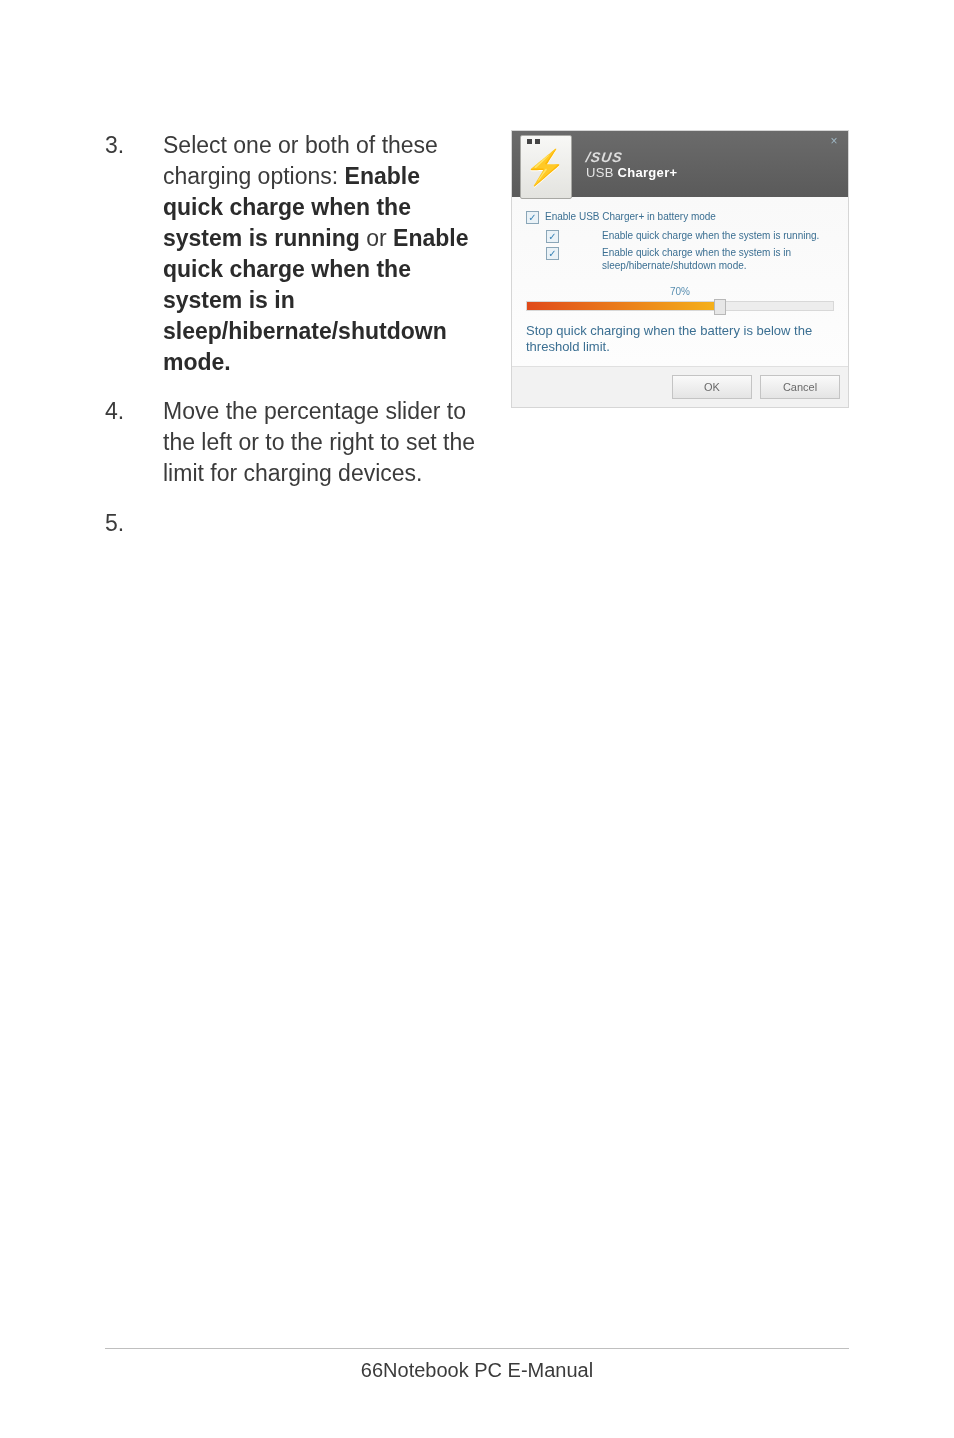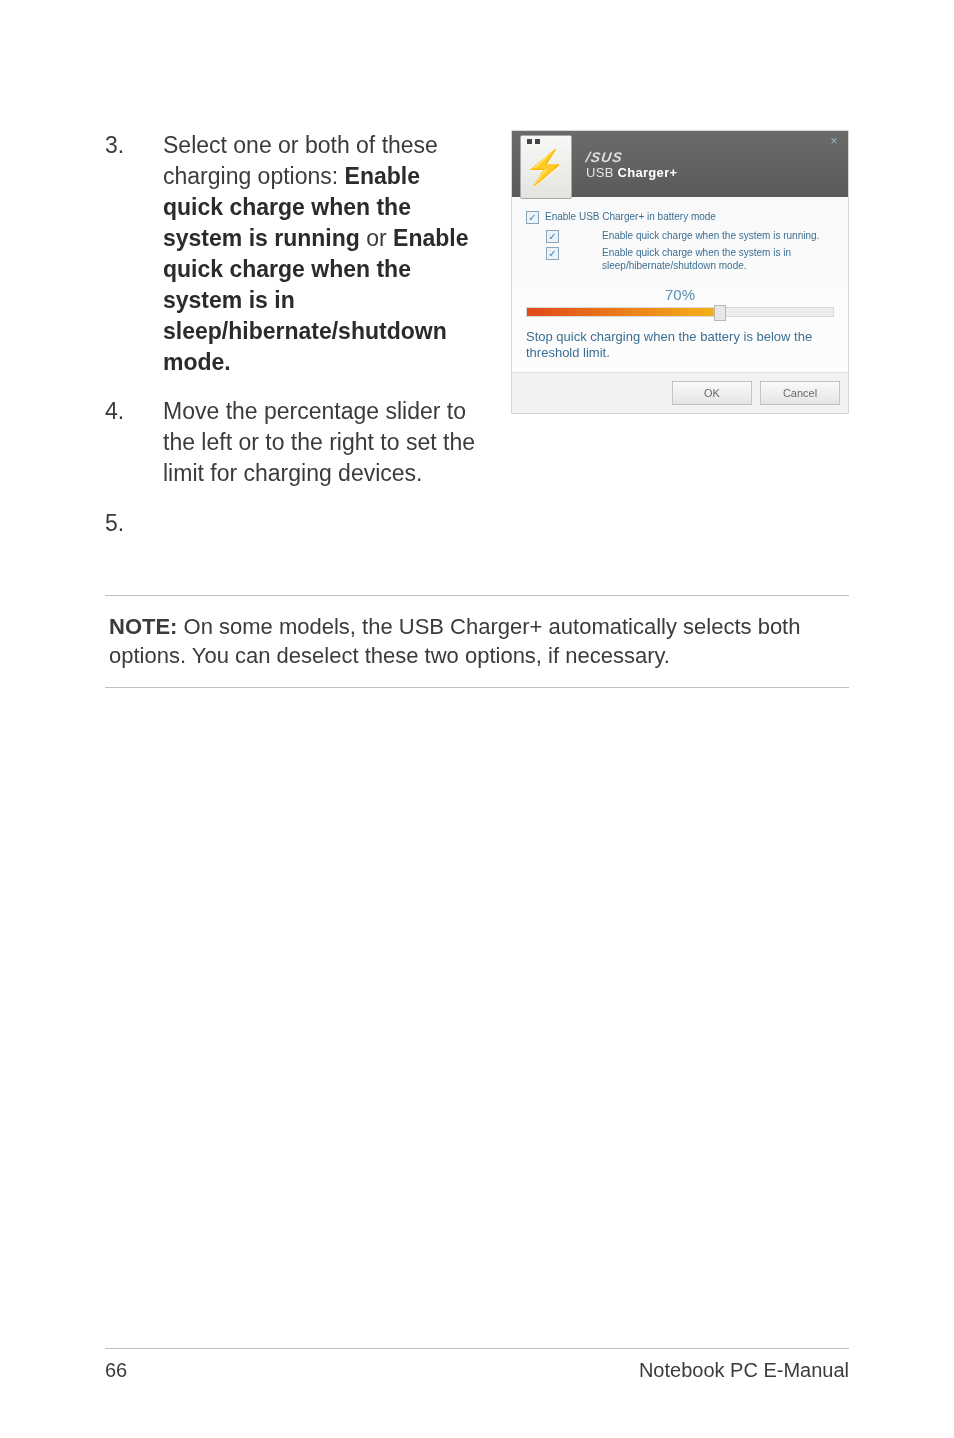--- a/index.html
+++ b/index.html
@@ -122,21 +122,21 @@
     width:13px; height:13px; border:1px solid #8aa6b8; background:#eaf2f7; flex:0 0 13px;
     display:flex; align-items:center; justify-content:center; font-size:10px; color:#3a83b6;
   }
   .chk-label { font-size: 10px; color:#3b6f92; line-height:1.25; }
   .indent .chk-label { color:#3b6f92;padding-left:37px; }
   .slider-area {
     margin: 14px 0 6px 0;
   }
   .slider-pct {
     text-align:center;
-    font-size: 15px;
+    font-size: 10px;
     color:#5a8fb1;
     margin-bottom:4px;
   }
   .slider-track {
     position:relative;
     height: 10px;
     background:#ededed;
     border:1px solid #d8d8d8;
   }
   .slider-fill {
@@ -191,21 +191,21 @@
   }
   .note-block .nb { font-weight: 700; }
 
   .footer {
     position:absolute;
     left:105px; right:105px;
     bottom: 56px;
     border-top:1px solid #bfbfbf;
     padding-top: 10px;
     display:flex;
-    justify-content:space-between;
+    justify-content:center;
     font-size: 20px;
     color:#3b3b3b;
   }
 </style>
 </head>
 <body>
 
 <div class="page">
 
   <div class="content-row">
@@ -280,22 +280,19 @@
 
         <div class="dialog-footer">
           <div class="dlg-btn">OK</div>
           <div class="dlg-btn">Cancel</div>
         </div>
 
       </div>
     </div>
   </div>
 
-  <div class="note-block">
-    <span class="nb">NOTE:</span><span> On some models, the USB Charger+ automatically selects both options. You can deselect these two options, if necessary.</span>
-  </div>
 
   <div class="footer">
     <div>66</div>
     <div>Notebook PC E-Manual</div>
   </div>
 
 </div>
 
 </body></html>

